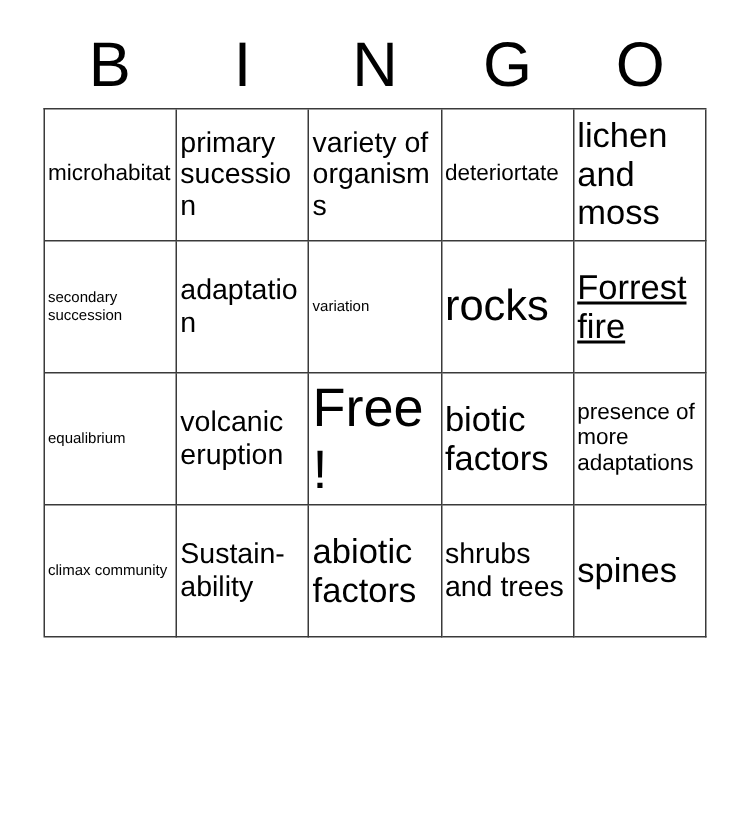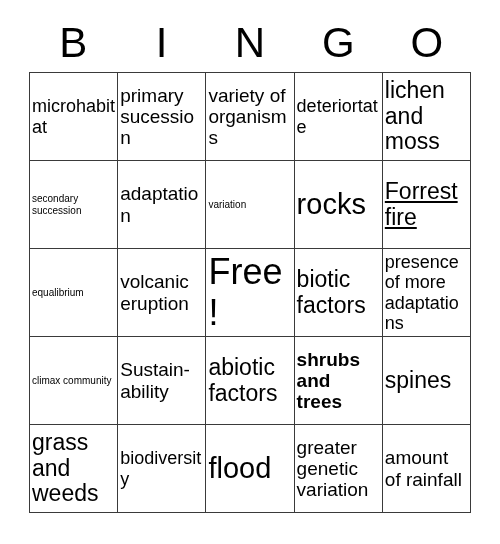--- a/index.html
+++ b/index.html
@@ -60,21 +60,21 @@
     overflow: hidden;
   }
   .cell-text {
     display: block;
     width: 100%;
     line-height: 1.12;
     word-wrap: break-word;
     hyphens: none;
   }
   
-  .fs-xs  { font-size: 18px; }
+  .fs-xs  { font-size: 15px; }
   .fs-sm  { font-size: 10px; }
   .fs-md  { font-size: 19px; }
   .fs-lg  { font-size: 23px; }
   .fs-xl  { font-size: 29px; }
   .fs-xxl { font-size: 36px; }
 </style>
 </head>
 <body style="background: rgb(255, 255, 255); color: rgb(0, 0, 0);">
 
 <div id="bingo-card">
@@ -142,39 +142,22 @@
       <div class="grid-row">
         <div class="cell" style="border-right-color: rgb(58, 58, 58); border-bottom-color: rgb(58, 58, 58);">
           <span class="cell-text fs-sm">climax community</span>
         </div>
         <div class="cell" style="border-right-color: rgb(58, 58, 58); border-bottom-color: rgb(58, 58, 58);">
           <span class="cell-text fs-md">Sustain- ability</span>
         </div>
         <div class="cell" style="border-right-color: rgb(58, 58, 58); border-bottom-color: rgb(58, 58, 58);">
           <span class="cell-text fs-lg">abiotic factors</span>
         </div>
-        <div class="cell" style="border-right-color: rgb(58, 58, 58); border-bottom-color: rgb(58, 58, 58); font-weight: bold;">
+        <div class="cell" style="border-right-color: rgb(58, 58, 58); border-bottom-color: rgb(58, 58, 58);">
           <span class="cell-text fs-md">shrubs and trees</span>
         </div>
         <div class="cell" style="border-right-color: rgb(58, 58, 58); border-bottom-color: rgb(58, 58, 58);">
           <span class="cell-text fs-lg">spines</span>
-        </div>
-      </div>
-      <div class="grid-row">
-        <div class="cell" style="border-right-color: rgb(58, 58, 58); border-bottom-color: rgb(58, 58, 58);">
-          <span class="cell-text fs-lg">grass and weeds</span>
-        </div>
-        <div class="cell" style="border-right-color: rgb(58, 58, 58); border-bottom-color: rgb(58, 58, 58);">
-          <span class="cell-text fs-xs">biodiversity</span>
-        </div>
-        <div class="cell" style="border-right-color: rgb(58, 58, 58); border-bottom-color: rgb(58, 58, 58);">
-          <span class="cell-text fs-xl">flood</span>
-        </div>
-        <div class="cell" style="border-right-color: rgb(58, 58, 58); border-bottom-color: rgb(58, 58, 58);">
-          <span class="cell-text fs-md">greater genetic variation</span>
-        </div>
-        <div class="cell" style="border-right-color: rgb(58, 58, 58); border-bottom-color: rgb(58, 58, 58);">
-          <span class="cell-text fs-md">amount of rainfall</span>
         </div>
       </div>
     </div>
 
 </div>
 
 </body></html>

